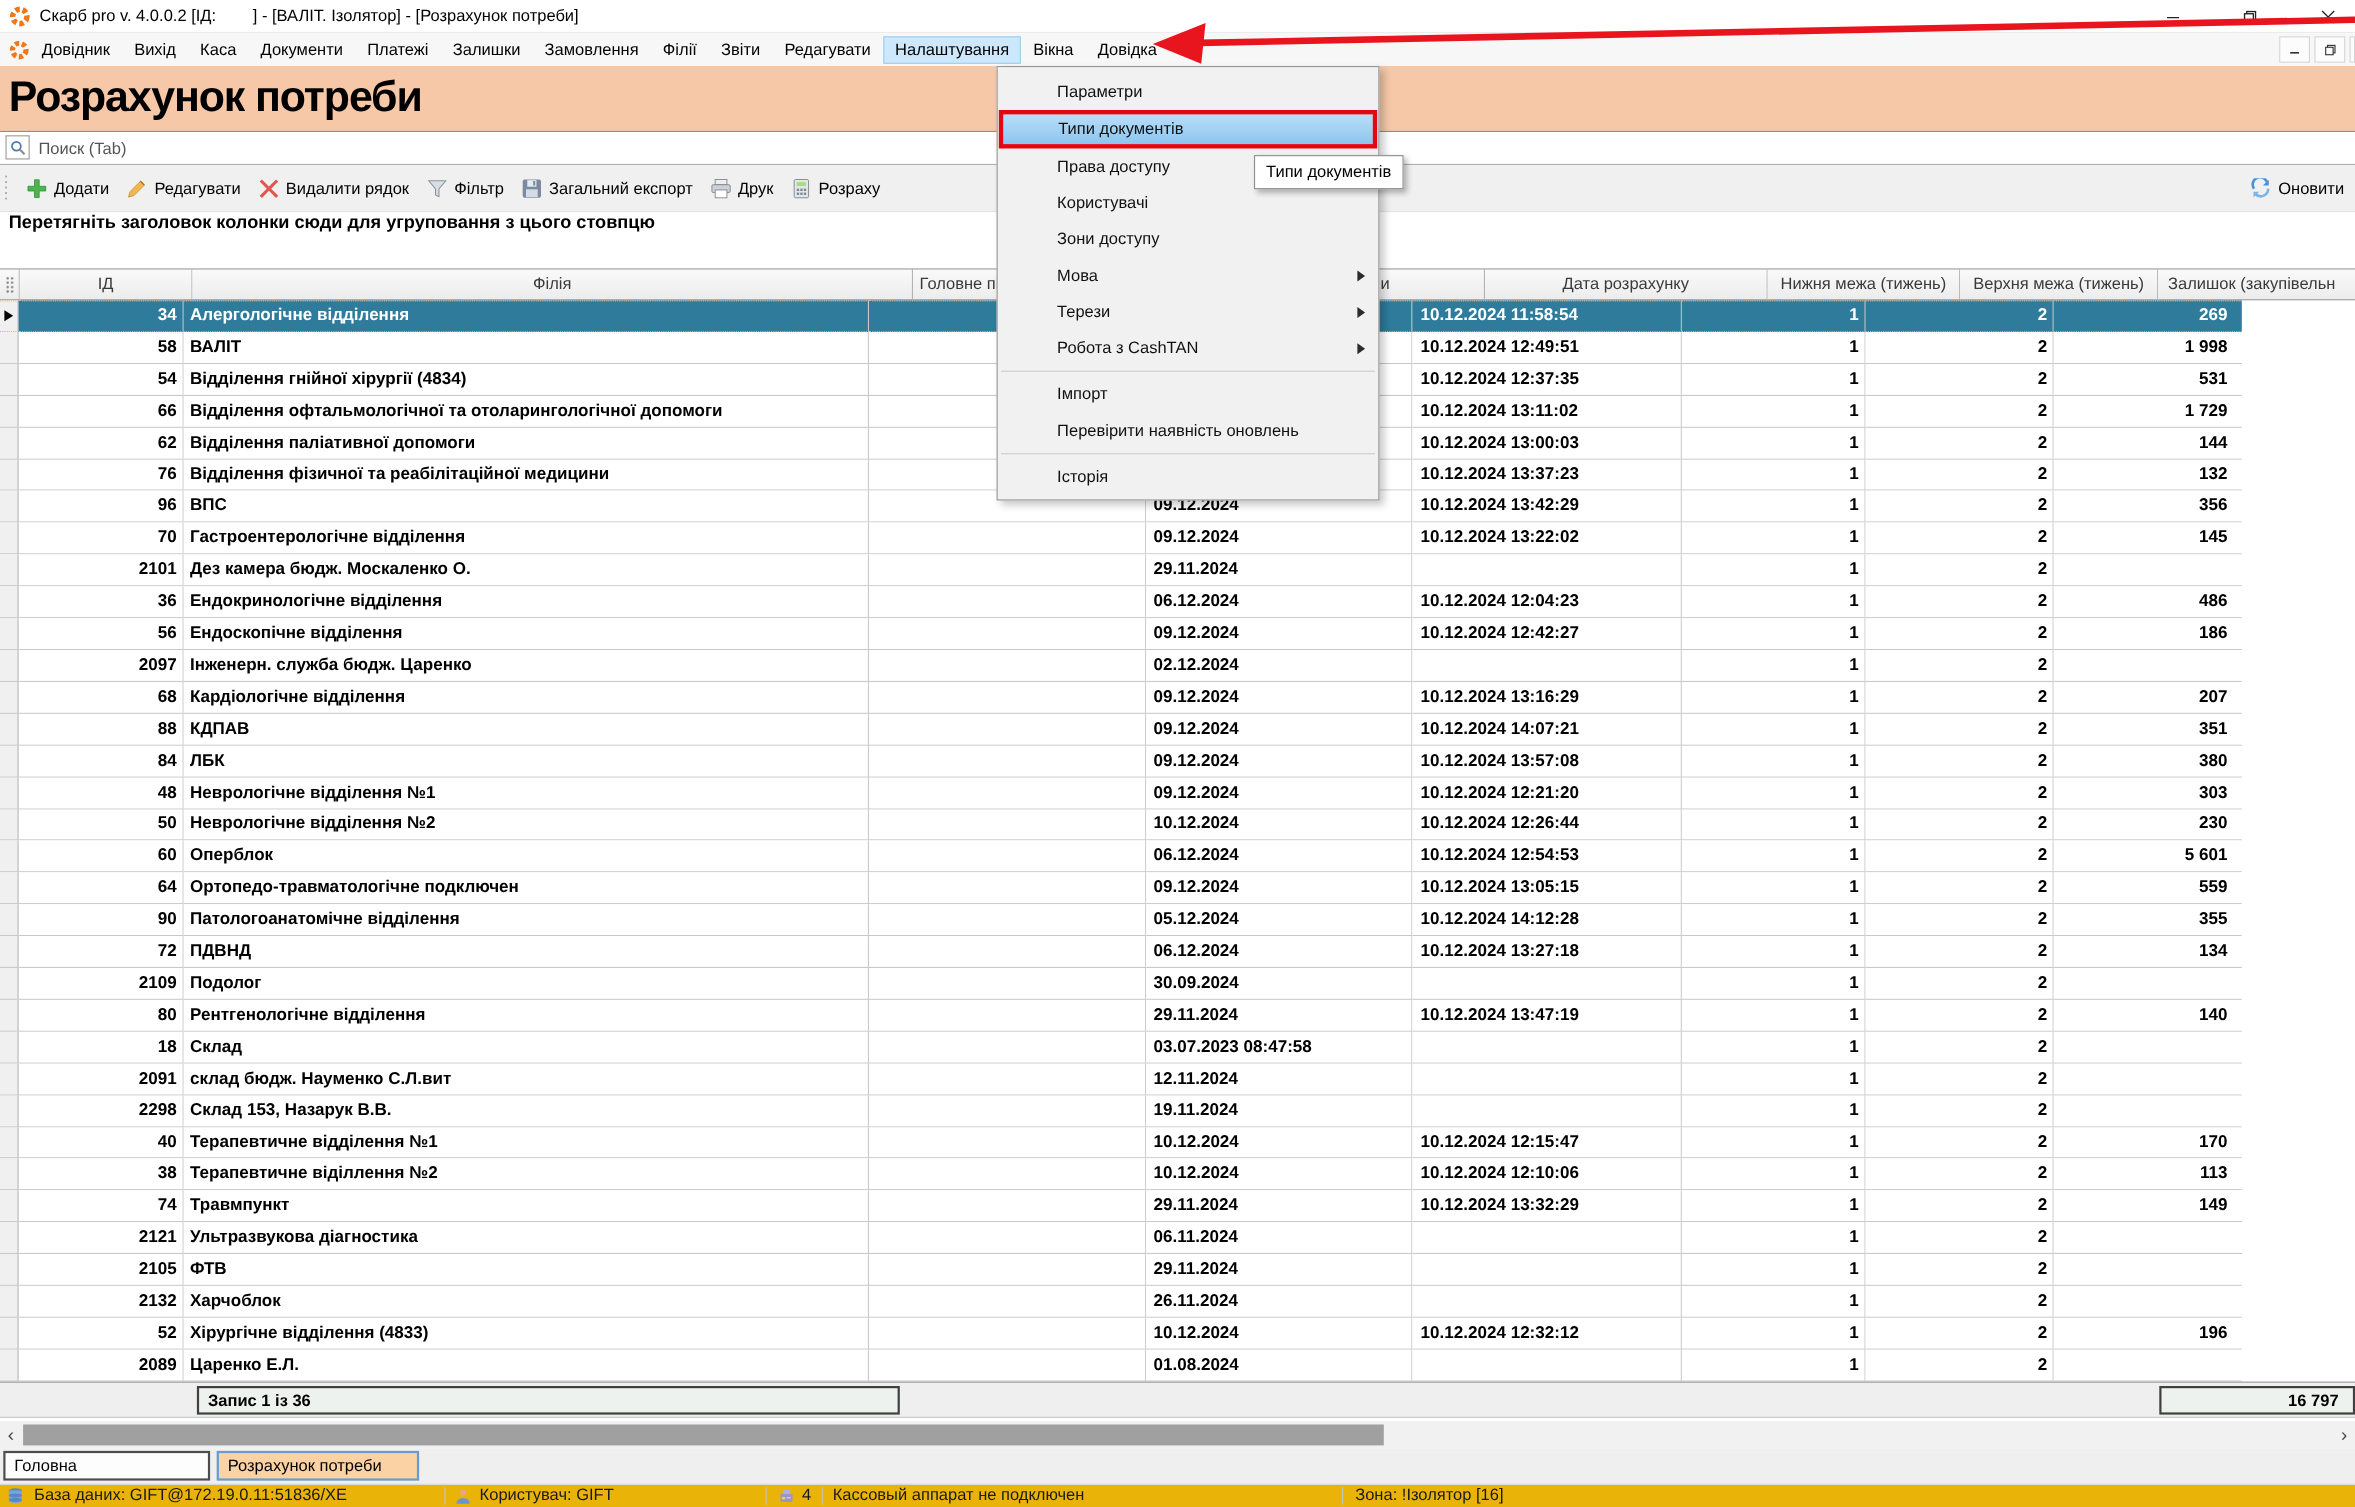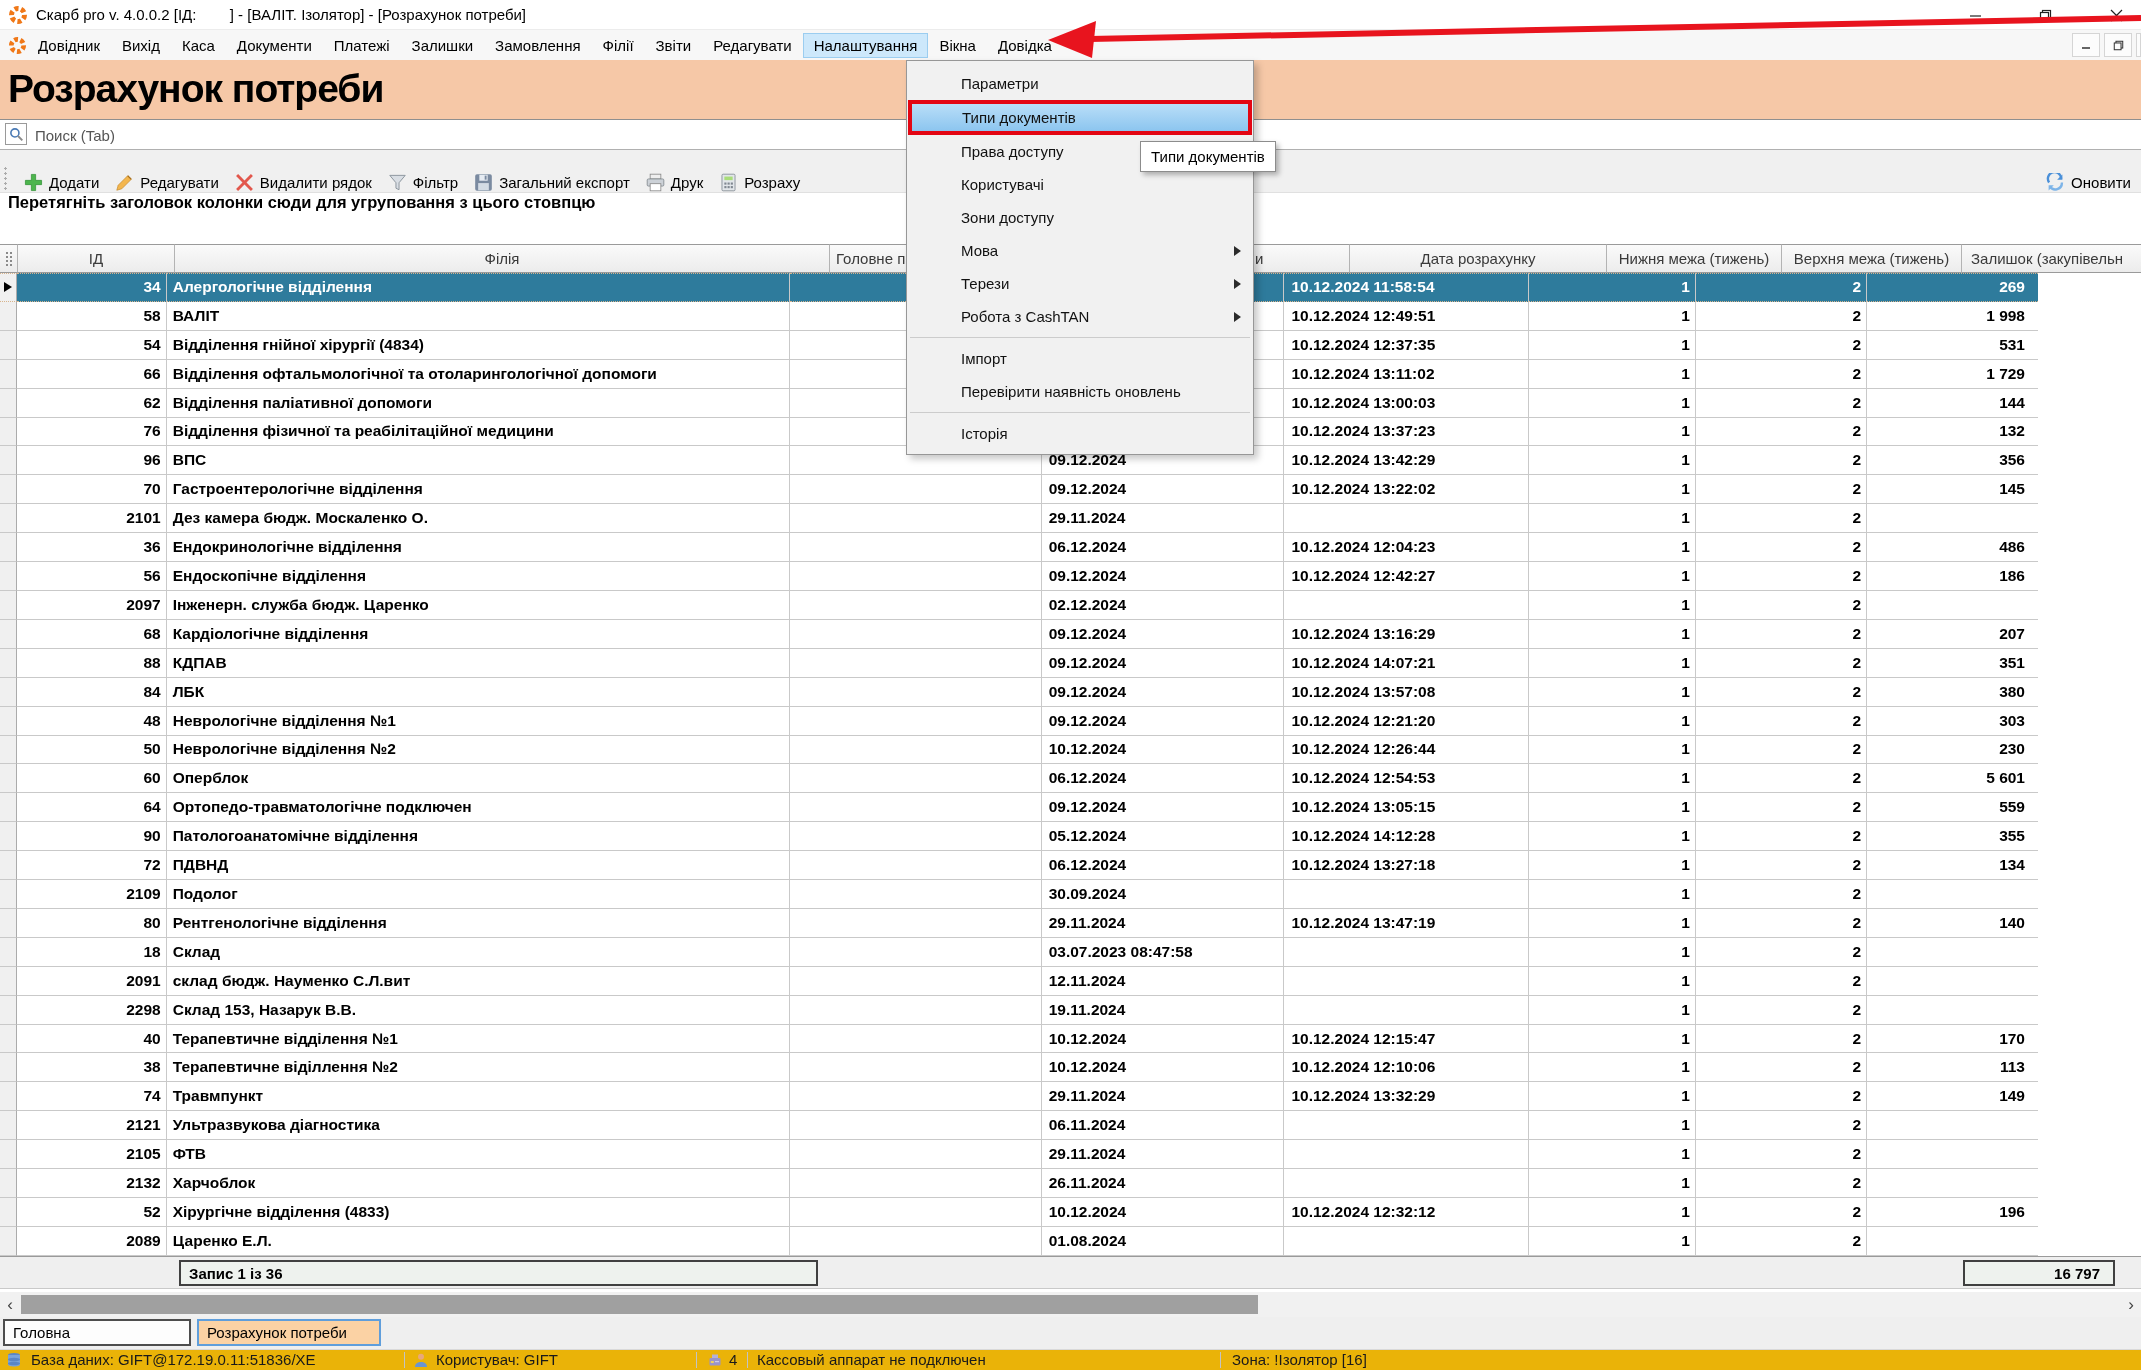--- a/index.html
+++ b/index.html
@@ -32,21 +32,21 @@
   .searchrow{position:absolute;left:0;top:120px;width:2141px;height:30px;background:#fff;
              border-bottom:1px solid #b0b0b0;box-sizing:border-box}
   .magbox{position:absolute;left:5px;top:3px;width:22px;height:22px;border:1px solid #9a9a9a;
           background:#fff;box-sizing:border-box;display:flex;align-items:center;justify-content:center}
   .searchrow input{position:absolute;left:33px;top:1px;width:900px;height:26px;border:none;outline:none;
                    font-family:"Liberation Sans",sans-serif;font-size:15px;color:#333;background:transparent}
   .searchrow input::placeholder{color:#555;opacity:1}
 
   
   .toolbar{position:absolute;left:0;top:150px;width:2141px;height:43px;background:#f0f0f0;
-           border-bottom:1px solid #e0e0e0;box-sizing:border-box;display:flex;align-items:flex-end;font-size:15px}
+           border-bottom:1px solid #e0e0e0;box-sizing:border-box;display:flex;align-items:center;font-size:15px}
   .grip{width:5px;height:26px;margin-left:3px;
         background-image:radial-gradient(#ababab 1px,transparent 1.3px);background-size:5px 5px}
   .tbtn{display:flex;align-items:center;gap:6px;margin-left:16px;white-space:nowrap;cursor:default}
   .tbtn svg{width:19px;height:19px}
   .tbtn.refresh{position:absolute;right:10px;margin:0}
 
   
   .grouppanel{position:absolute;left:0;top:193px;width:2141px;height:51px;background:#fff;
               display:flex;align-items:flex-start}
   .grouppanel .hint{font-weight:bold;font-size:16.5px;padding-left:8px}
@@ -75,21 +75,21 @@
   .trow.sel .cell:not(.c0){background:#2e7b9c;color:#fff}
   .ptr{width:0;height:0;border-left:8px solid #000;border-top:5px solid transparent;border-bottom:5px solid transparent}
   .dots{width:8px;height:16px;background-image:radial-gradient(#8a8a8a 1px,transparent 1.2px);background-size:4px 4px}
 
   
   .gfooter{position:absolute;left:0;top:1256px;width:2141px;height:33px;background:#efefef;
            border-top:1px solid #9a9a9a;border-bottom:1px solid #c9c9c9;box-sizing:border-box}
   .fbox{position:absolute;top:3px;height:26px;background:#eef2ee;border:2px solid #404040;
         box-sizing:border-box;display:flex;align-items:center;font-weight:bold;font-size:15px}
   .frec{left:179px;width:639px;padding-left:8px}
-  .ftot{left:1963px;width:152px;justify-content:flex-end;padding-right:13px}
+  .ftot{left:1963px;width:178px;justify-content:flex-end;padding-right:13px}
 
   
   .hscroll{position:absolute;left:0;top:1292px;width:2141px;height:25px;background:#f1f1f1}
   .harrow{position:absolute;top:0;width:20px;height:25px;display:flex;align-items:center;
           justify-content:center;color:#444;font-size:17px}
   .hthumb{position:absolute;left:21px;top:3px;width:1237px;height:19px;background:#a0a0a0}
 
   
   .tabsrow{position:absolute;left:0;top:1317px;width:2141px;height:32px;background:#efefef}
   .tab{position:absolute;top:2px;height:27px;box-sizing:border-box;display:flex;align-items:center;

